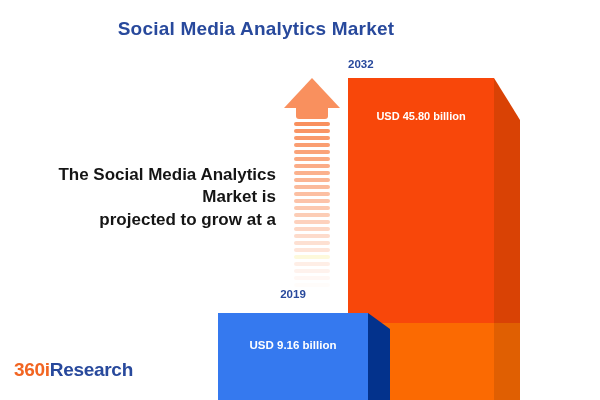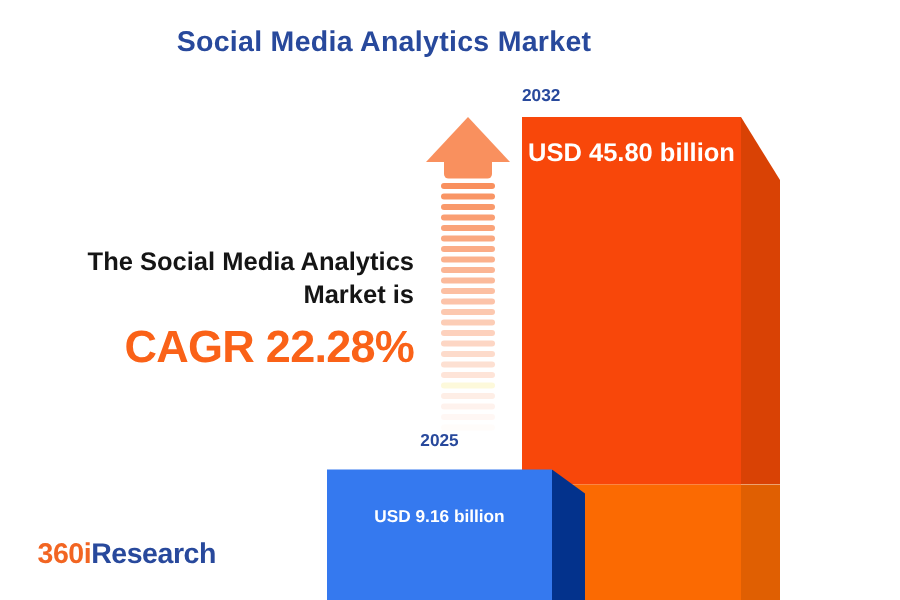--- a/index.html
+++ b/index.html
@@ -55,21 +55,20 @@
   }
 
   
   .logo {
     position: absolute;
     left: 14px;
     bottom: 19px;
     font-size: 19px;
     font-weight: bold;
     letter-spacing: -0.3px;
-    margin-left: 11px;
   }
   .logo .logo-mark { color: #f26522; }
   .logo .logo-word { color: #28499c; }
 
   
   .arrow {
     position: absolute;
     left: 284px;
     top: 78px;
     width: 56px;
@@ -138,24 +137,24 @@
     clip-path: polygon(0 0, 100% 42px, 100% 100%, 0 100%);
   }
   .bar-2032 .side-bottom {
     position: absolute;
     left: 146px; top: 245px;
     width: 26px; height: 77px;
     background: #e05f02;
   }
   .bar-2032-value {
     position: absolute;
-    left: 0; top: 14px;
+    left: 0; top: 32px;
     width: 146px;
     text-align: center;
-    font-size: 17px;
+    font-size: 11px;
     font-weight: bold;
     color: #ffffff;
     z-index: 4;
   }
   .label-2032 {
     position: absolute;
     left: 348px;
     top: 58px;
     width: 146px;
     font-size: 11.5px;
@@ -206,21 +205,21 @@
 </style>
 </head>
 <body>
 
 <div id="infographic">
 
   <div class="chart-title">Social Media Analytics Market</div>
 
   <div class="statement">
     <div class="statement-line">The Social Media Analytics Market is</div>
-    <div class="cagr">CAGR 22.28%</div>
+    <div class="statement-line">projected to grow at a</div>
   </div>
 
   <div class="arrow">
     <div class="arrow-head"></div>
     <div class="arrow-neck"></div>
     <div class="arrow-shaft" id="arrow-shaft">
         <div class="shaft-bar" style="opacity: 1;"></div>
         <div class="shaft-bar" style="opacity: 0.958;"></div>
         <div class="shaft-bar" style="opacity: 0.916;"></div>
         <div class="shaft-bar" style="opacity: 0.873;"></div>
@@ -249,21 +248,21 @@
 
   <div class="label-2032">2032</div>
   <div class="bar-2032">
     <div class="face-top"></div>
     <div class="face-bottom"></div>
     <div class="side-top"></div>
     <div class="side-bottom"></div>
     <div class="bar-2032-value">USD 45.80 billion</div>
   </div>
 
-  <div class="label-2024">2025</div>
+  <div class="label-2024">2019</div>
   <div class="bar-2024">
     <div class="face"></div>
     <div class="side"></div>
     <div class="bar-2024-value">USD 9.16 billion</div>
   </div>
 
   <div class="logo">
     <span class="logo-mark">360i</span><span class="logo-word">Research</span>
   </div>
 

